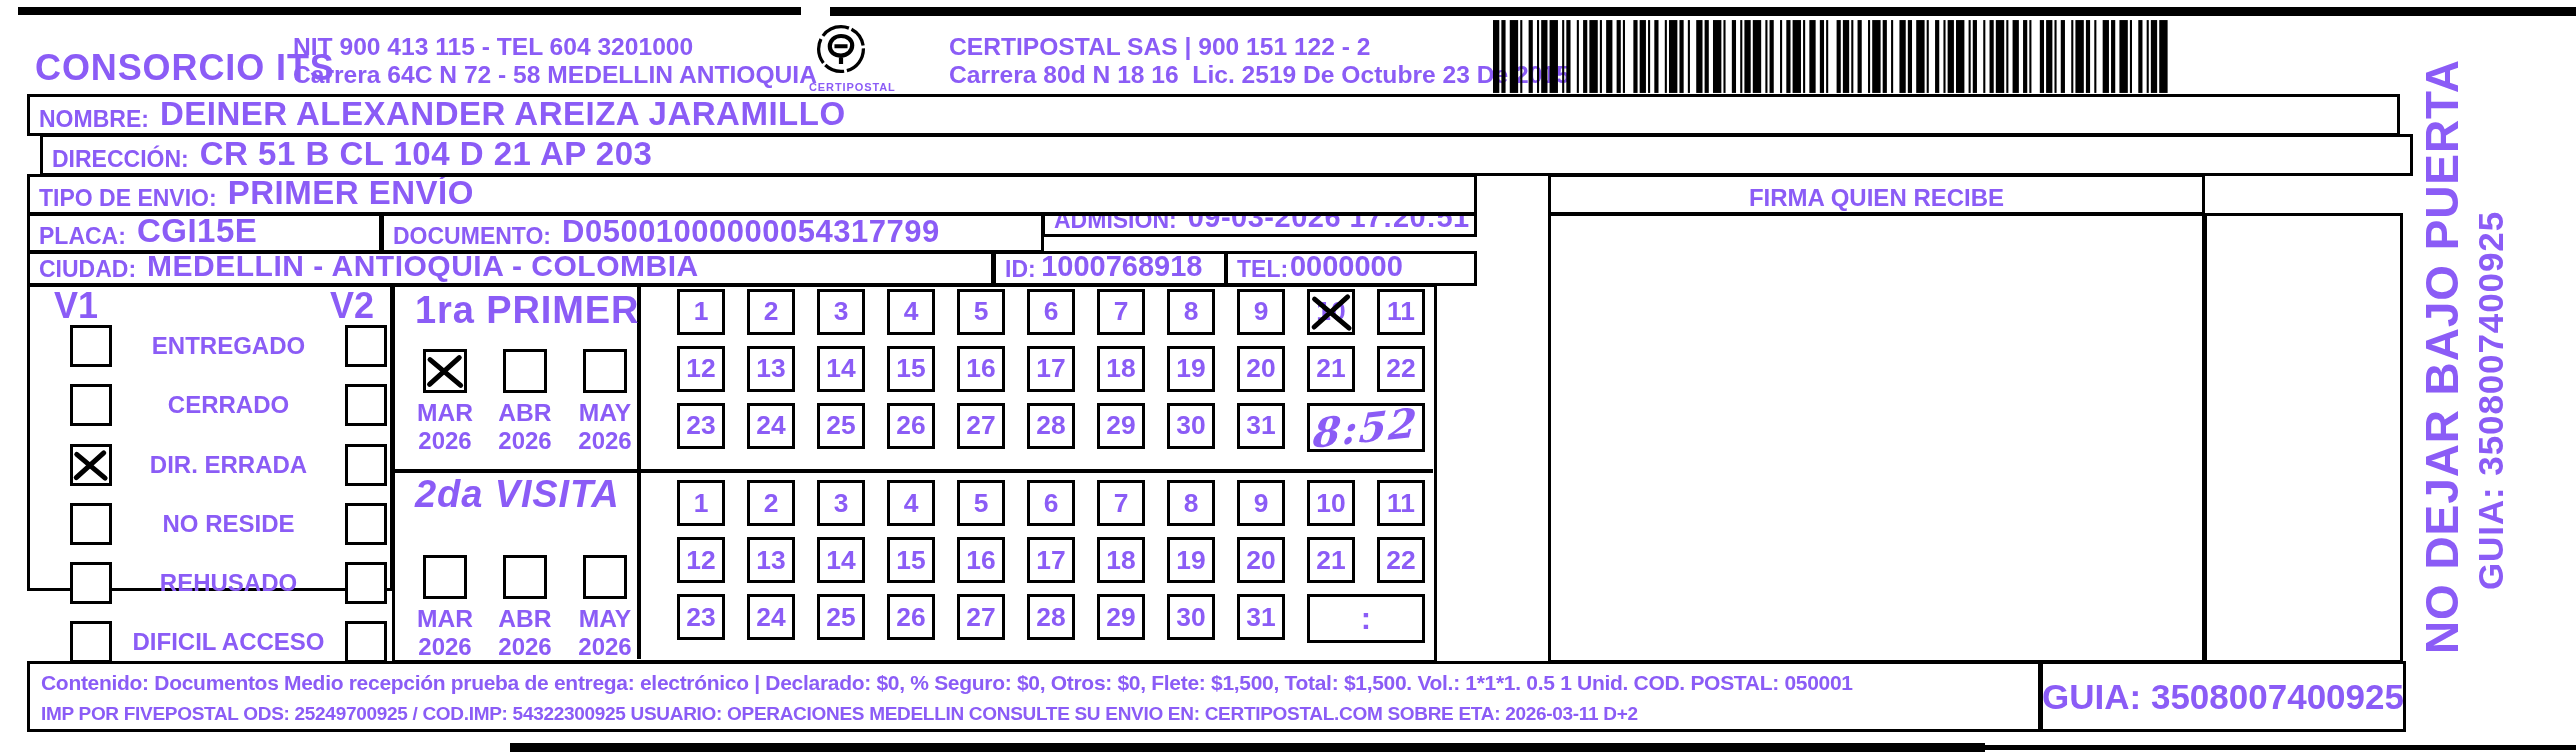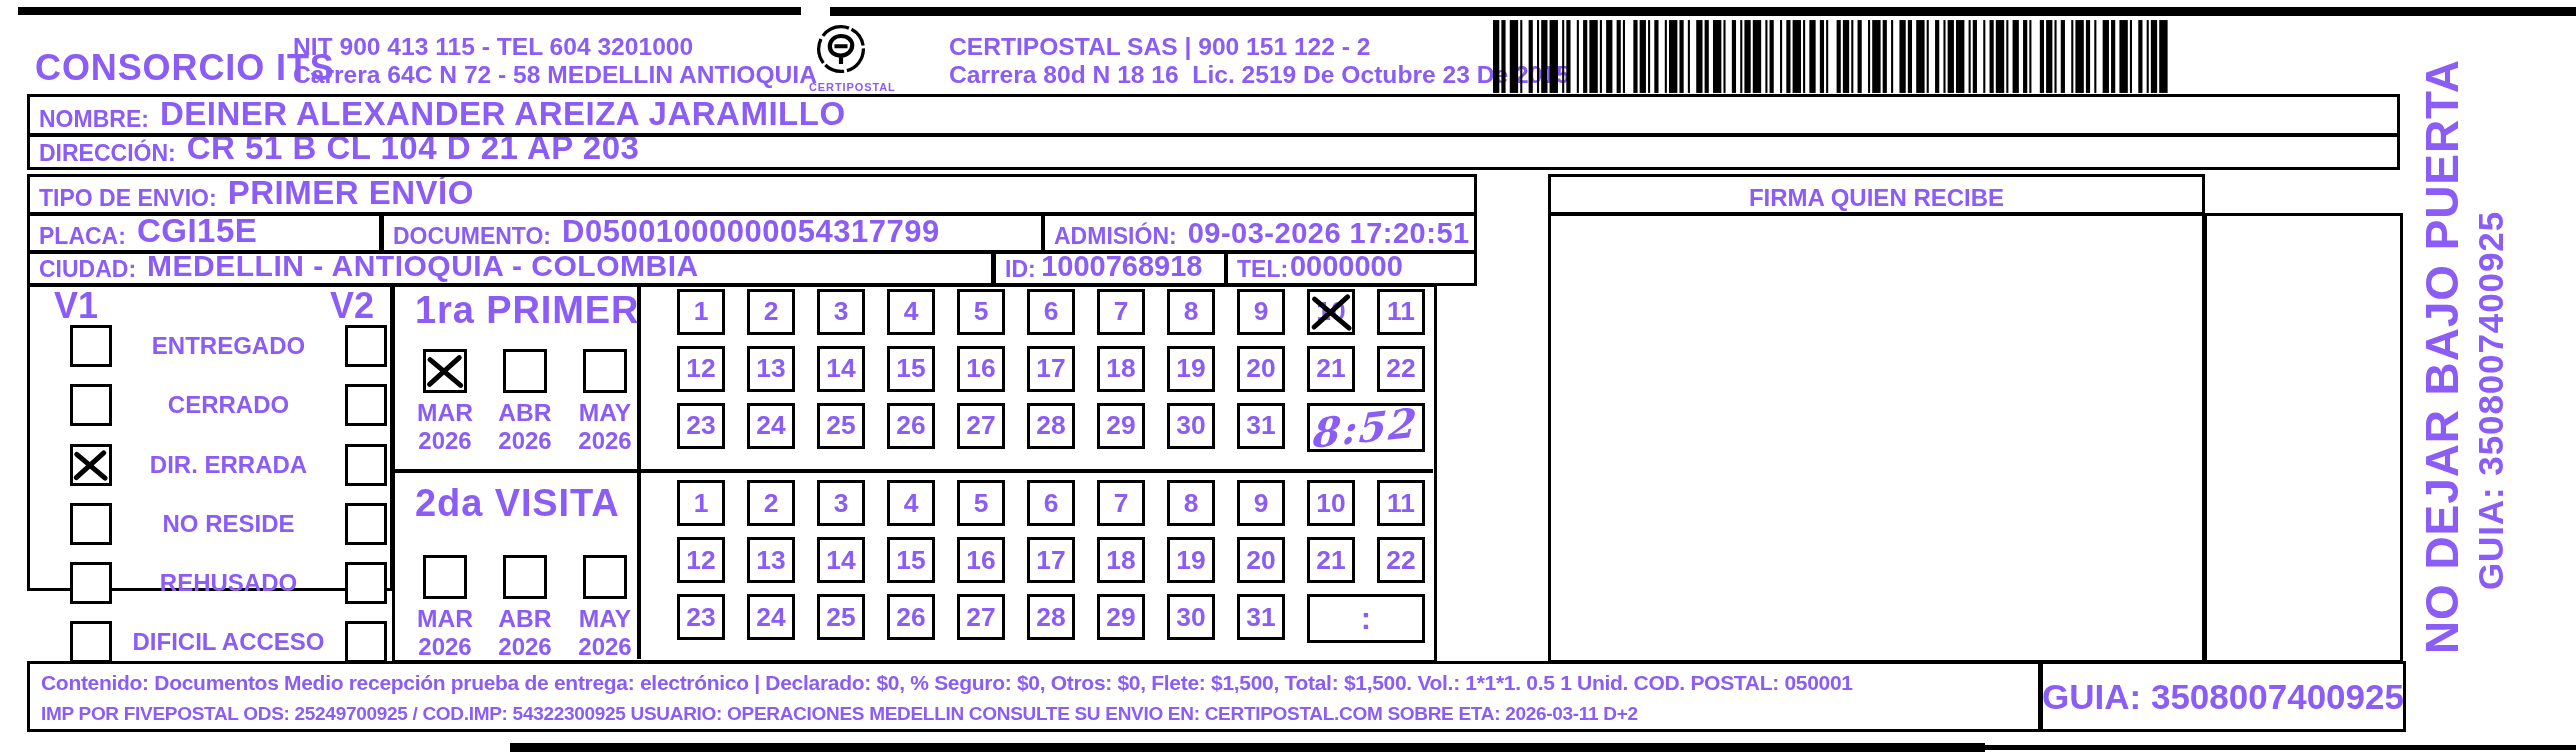--- a/index.html
+++ b/index.html
@@ -161,39 +161,39 @@
       <rect x="708.4" y="0" width="4.6" height="80" fill="#000"></rect>
       <rect x="717.6" y="0" width="2.3" height="80" fill="#000"></rect>
       <rect x="722.2" y="0" width="6.9" height="80" fill="#000"></rect>
       <rect x="731.4" y="0" width="9.2" height="80" fill="#000"></rect>
     </svg>
 
   <div class="cell" style="left:27px;top:94px;width:2373px;height:42px;">
     <span class="lbl">NOMBRE:</span>
     <span class="val">DEINER ALEXANDER AREIZA JARAMILLO</span>
   </div>
-  <div class="cell" style="left:27px;top:134px;width:2373px;height:36px;">
+  <div class="cell" style="left:40px;top:134px;width:2373px;height:42px;">
     <span class="lbl">DIRECCIÓN:</span>
     <span class="val">CR 51 B CL 104 D 21 AP 203</span>
   </div>
   <div class="cell" style="left:27px;top:174px;width:1450px;height:41px;">
     <span class="lbl">TIPO DE ENVIO:</span>
     <span class="val">PRIMER ENVÍO</span>
   </div>
   <div class="cell hdr-cell" style="left:1548px;top:174px;width:657px;height:41px;">FIRMA QUIEN RECIBE</div>
 
   <div class="cell" style="left:27px;top:213px;width:355px;height:40px;">
     <span class="lbl">PLACA:</span>
     <span class="val">CGI15E</span>
   </div>
   <div class="cell" style="left:381px;top:213px;width:663px;height:40px;">
     <span class="lbl">DOCUMENTO:</span>
     <span class="val" style="font-size:31px;">D05001000000054317799</span>
   </div>
-  <div class="cell" style="left:1042px;top:213px;width:435px;height:40px;">
+  <div class="cell" style="left:1042px;top:213px;width:435px;height:24px;">
     <span class="lbl">ADMISIÓN:</span>
     <span class="val" style="font-size:29px;">09-03-2026 17:20:51</span>
   </div>
 
   <div class="cell" style="left:27px;top:251px;width:967px;height:35px;">
     <span class="lbl">CIUDAD:</span>
     <span class="val" style="font-size:30px;">MEDELLIN - ANTIOQUIA - COLOMBIA</span>
   </div>
   <div class="cell" style="left:993px;top:251px;width:234px;height:35px;gap:5.5px;">
     <span class="lbl">ID:</span>
@@ -284,21 +284,21 @@
         <div class="daybox">27</div>
         <div class="daybox">28</div>
         <div class="daybox">29</div>
         <div class="daybox">30</div>
         <div class="daybox">31</div>
         <div class="timebox">
           <div class="scrawl">8:52</div>
         </div>
       </div>
 
-    <div class="visit-title" style="left:20px;top:195px;">2da VISITA</div>
+    <div class="visit-title" style="left:20px;top:186px;font-style:italic;">2da VISITA</div>
     <div class="months" id="months-1" style="left:20px;top:268px;">
         <div class="month">
           <div class="cbx month-box"></div>
           <div class="month-label">MAR</div>
           <div class="month-year">2026</div>
         </div>
         <div class="month">
           <div class="cbx month-box"></div>
           <div class="month-label">ABR</div>
           <div class="month-year">2026</div>

